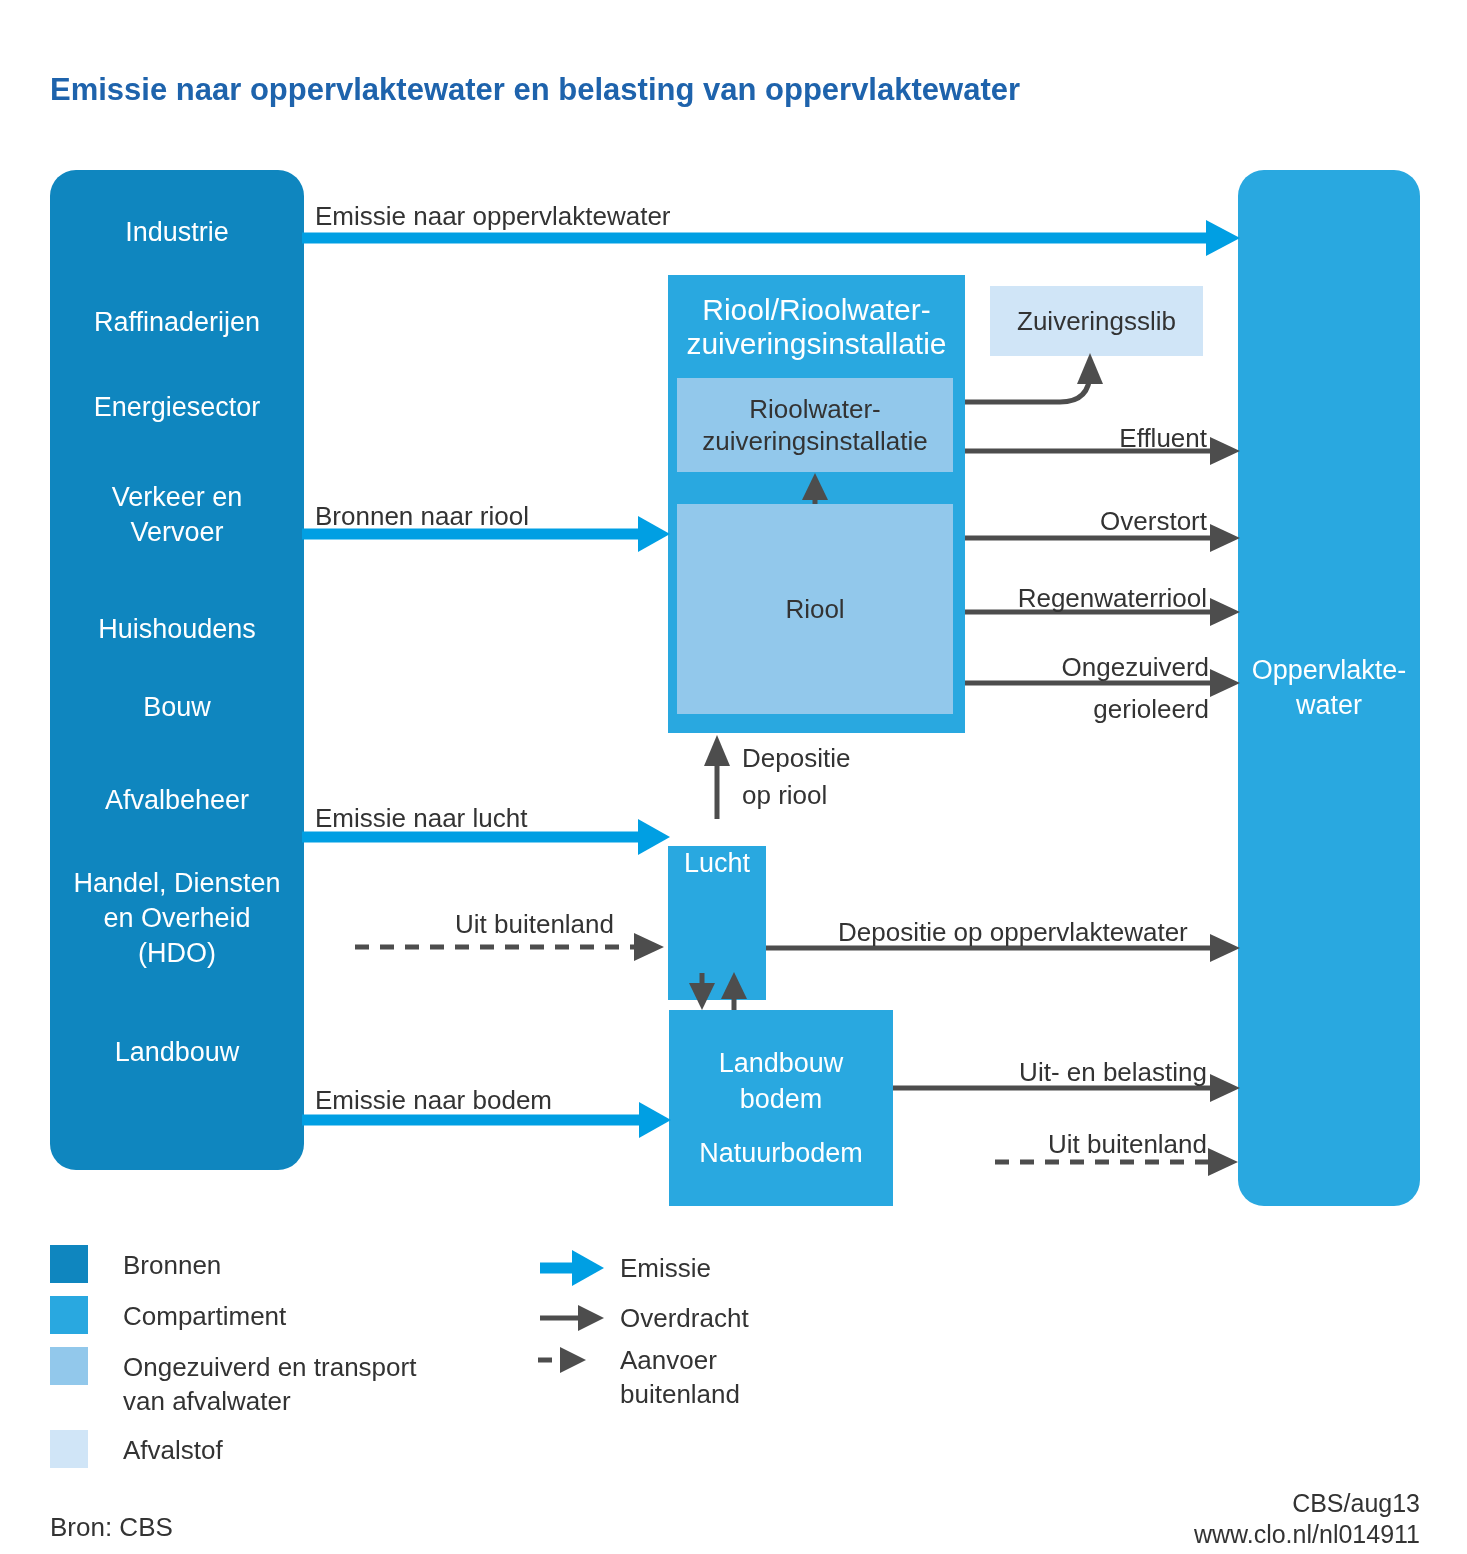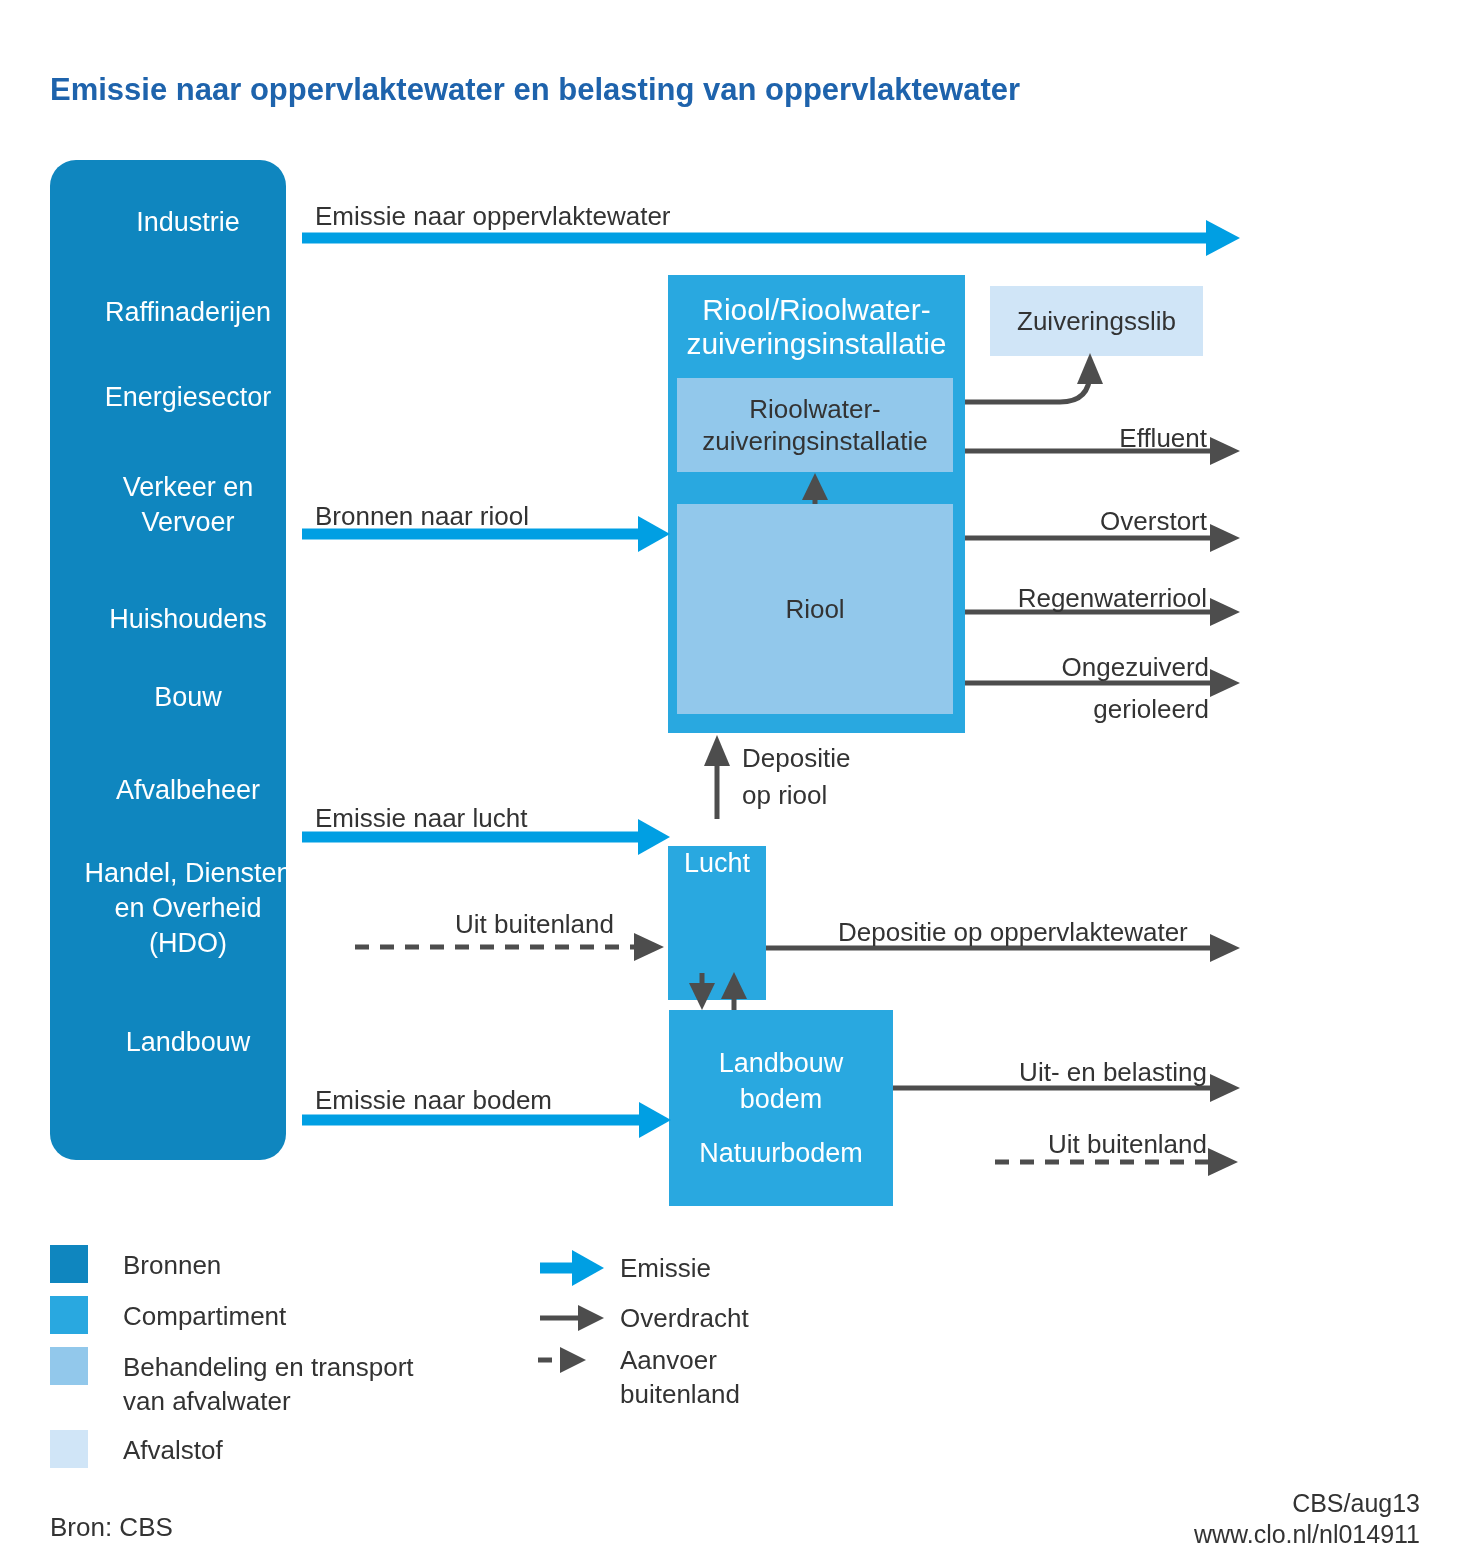--- a/index.html
+++ b/index.html
@@ -5,21 +5,21 @@
   html,body{margin:0;padding:0;background:#fff;}
   .canvas{
     position:relative;width:1467px;height:1554px;background:#fff;overflow:hidden;
     font-family:"Liberation Sans", sans-serif;color:var(--c-text);border-radius:29px;
   }
   .title{
     position:absolute;left:50px;top:72px;font-size:31px;font-weight:bold;
     color:var(--c-title);letter-spacing:0;
   }
   .box{position:absolute;box-sizing:border-box;}
-  .box-sources{left:50px;top:160px;width:236px;height:1000px;background:var(--c-bronnen);border-radius:26px;padding-left:20px;}
+  .box-sources{left:50px;top:170px;width:254px;height:1000px;background:var(--c-bronnen);border-radius:26px;}
   .box-water{left:1238px;top:170px;width:182px;height:1036px;background:var(--c-compartiment);border-radius:26px;
              display:flex;align-items:center;justify-content:center;}
   .box-mid{left:668px;top:275px;width:297px;height:458px;background:var(--c-compartiment);}
   .box-rwzi{left:677px;top:378px;width:276px;height:94px;background:var(--c-behandeling);
             display:flex;align-items:center;justify-content:center;}
   .box-riool{left:677px;top:504px;width:276px;height:210px;background:var(--c-behandeling);
              display:flex;align-items:center;justify-content:center;}
   .box-slib{left:990px;top:286px;width:213px;height:70px;background:var(--c-afvalstof);
             display:flex;align-items:center;justify-content:center;}
   .box-lucht{left:668px;top:846px;width:98px;height:154px;background:var(--c-compartiment);
@@ -63,20 +63,24 @@
 Vervoer</div>
     <div class="src wtxt" style="top:442px">Huishoudens</div>
     <div class="src wtxt" style="top:520px">Bouw</div>
     <div class="src wtxt" style="top:613px">Afvalbeheer</div>
     <div class="src wtxt" style="top:696px">Handel, Diensten
 en Overheid
 (HDO)</div>
     <div class="src wtxt" style="top:865px">Landbouw</div>
   </div>
 
+  <div class="box box-water">
+    <div class="wtxt">Oppervlakte-
+water</div>
+  </div>
 
   <div class="box box-mid">
     <div class="mid-title wtxt">Riool/Rioolwater-
 zuiveringsinstallatie</div>
   </div>
   <div class="box box-rwzi">
     <div class="dtxt">Rioolwater-
 zuiveringsinstallatie</div>
   </div>
   <div class="box box-slib">
@@ -199,21 +203,21 @@
 gerioleerd</div>
   <div class="flbl r" style="right:260px;top:1054px">Uit- en belasting</div>
   <div class="flbl r" style="right:260px;top:1126px">Uit buitenland</div>
 
   <div class="swatch sw1"></div>
   <div class="swatch sw2"></div>
   <div class="swatch sw3"></div>
   <div class="swatch sw4"></div>
   <div class="leg" style="left:123px;top:1248px">Bronnen</div>
   <div class="leg" style="left:123px;top:1299px">Compartiment</div>
-  <div class="leg" style="left:123px;top:1350px">Behandeling en transport
+  <div class="leg" style="left:123px;top:1350px">Ongezuiverd en transport
 van afvalwater</div>
   <div class="leg" style="left:123px;top:1433px">Afvalstof</div>
   <div class="leg" style="left:620px;top:1251px">Emissie</div>
   <div class="leg" style="left:620px;top:1301px">Overdracht</div>
   <div class="leg" style="left:620px;top:1343px">Aanvoer
 buitenland</div>
 
   <div class="footer" style="left:50px;top:1512px">Bron: CBS</div>
   <div class="credit">
     <div>CBS/aug13</div>

